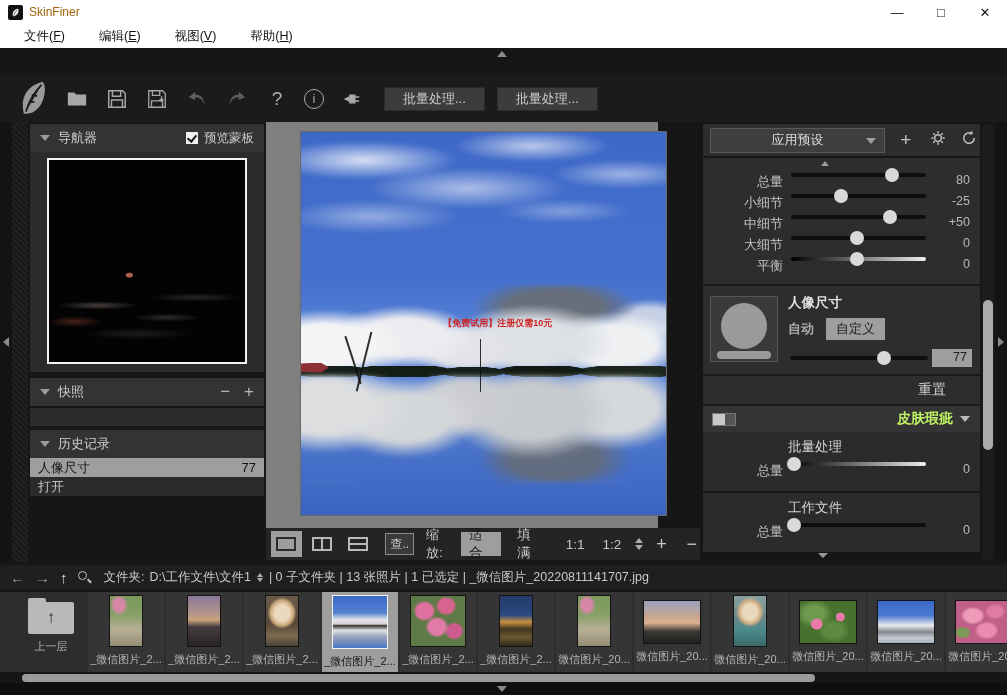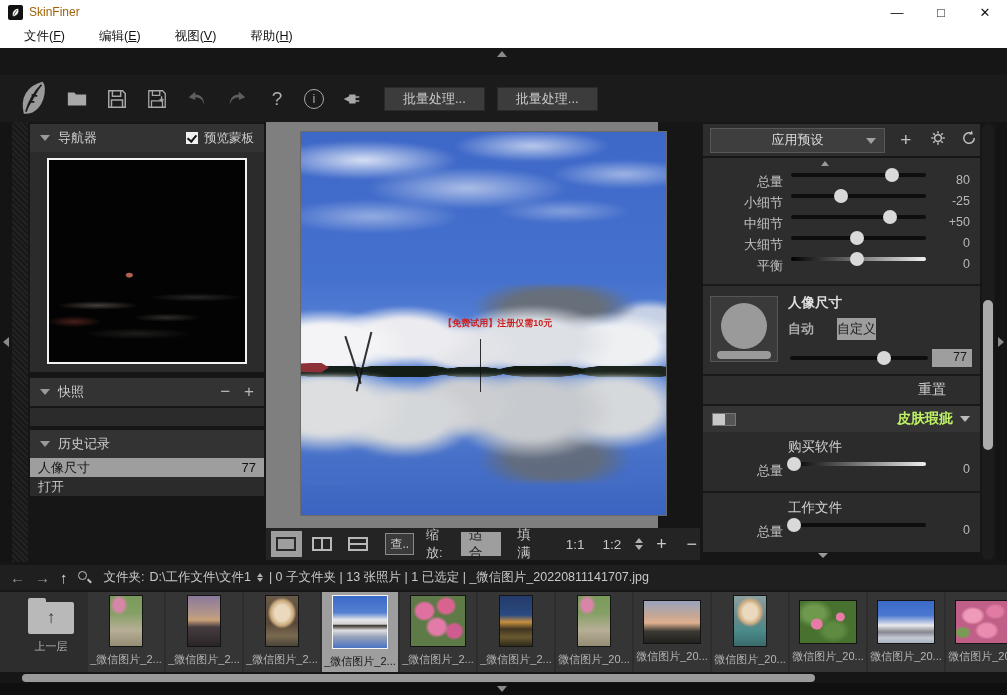--- a/index.html
+++ b/index.html
@@ -156,21 +156,21 @@
   .srow.dim .strack { background:#3c3c3c; }
   .srow.dim .sthumb { background:#8a8a8a; }
   .gap { height:2px; background:#191919; }
   .portrait-sect { background:#2d2d2d; padding:8px 0 10px 0; position:relative; }
   .face-box { position:absolute; left:7px; top:10px; width:68px; height:66px; background:#3a3a3a; border:1px solid #565656; overflow:hidden; }
   .face-circle { position:absolute; left:10px; top:6px; width:46px; height:46px; border-radius:50%; background:#9a9a9a; }
   .face-shoulder { position:absolute; left:6px; bottom:2px; width:54px; height:8px; border-radius:4px; background:#9a9a9a; }
   .p-title { margin-left:85px; color:#e0e0e0; font-size:13.5px; font-weight:bold; }
   .p-btnrow { margin-left:85px; margin-top:6px; display:flex; align-items:center; }
   .p-auto { color:#aaaaaa; font-size:13px;font-weight:bold; }
-  .p-custom { margin-left:23px; padding:2px 0; background:#9e9e9e; color:#202020; font-size:13px; }
+  .p-custom { margin-left:12px; padding:2px 10px; background:#9e9e9e; color:#202020; font-size:13px; }
   .p-sliderrow { margin-top:9px; display:flex; align-items:center; }
   .p-track { position:relative; width:138px; height:4px; margin-left:87px; background:#0e0e0e; border-radius:2px; }
   .p-valbox { margin-left:4px; width:40px; height:18px; background:#9e9e9e; color:#1a1a1a; font-size:12.5px; text-align:right; padding:1px 5px 0 0; }
   .reset-sect { background:#2d2d2d; height:28px; display:flex; align-items:center; }
   .reset-label { margin-left:auto; margin-right:34px; color:#cccccc; font-size:14px; }
   .skin-header { background:#343434; height:26px; display:flex; align-items:center; position:relative; }
   .toggle { margin-left:9px; width:24px; height:13px; background:#555; border:1px solid #777; display:flex; }
   .toggle .knob { width:12px; height:11px; background:#c8c8c8; }
   .skin-title { margin-left:auto; color:#bef264; font-size:14px; font-weight:bold; }
   .skin-header .tri-down { margin:0 10px 0 7px; border-top-color:#bbb; }
@@ -465,21 +465,21 @@
 
     <div class="skin-header">
       <div class="toggle">
           <div class="knob"></div>
         </div>
       <span class="skin-title">皮肤瑕疵</span>
       <span class="tri tri-down"></span>
     </div>
 
     <div class="group">
-      <div class="g-title">购买软件</div>
+      <div class="g-title">批量处理</div>
       <div class="srow">
         <span class="slabel">总量</span>
         <div class="strack grad">
             <div class="sthumb" style="left:2%"></div>
           </div>
         <span class="sval">0</span>
       </div>
     </div>
     <div class="gap"></div>
     <div class="group">

